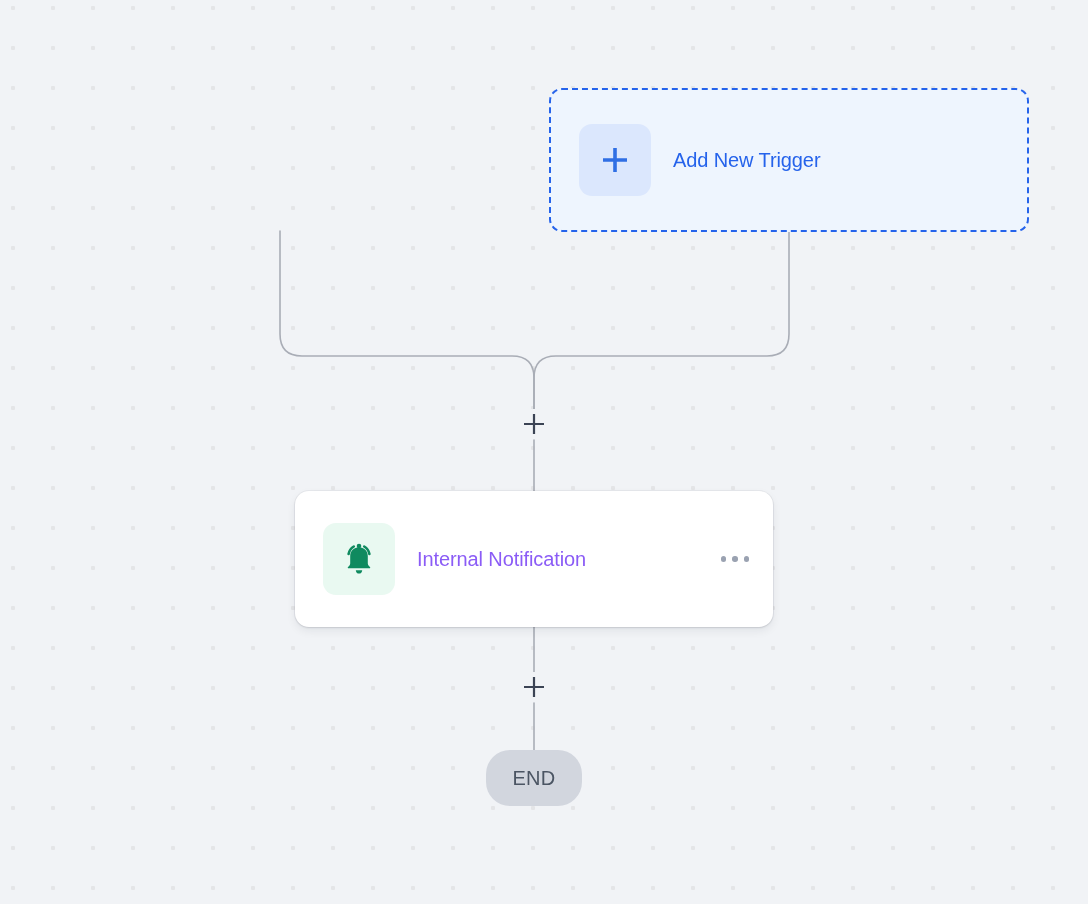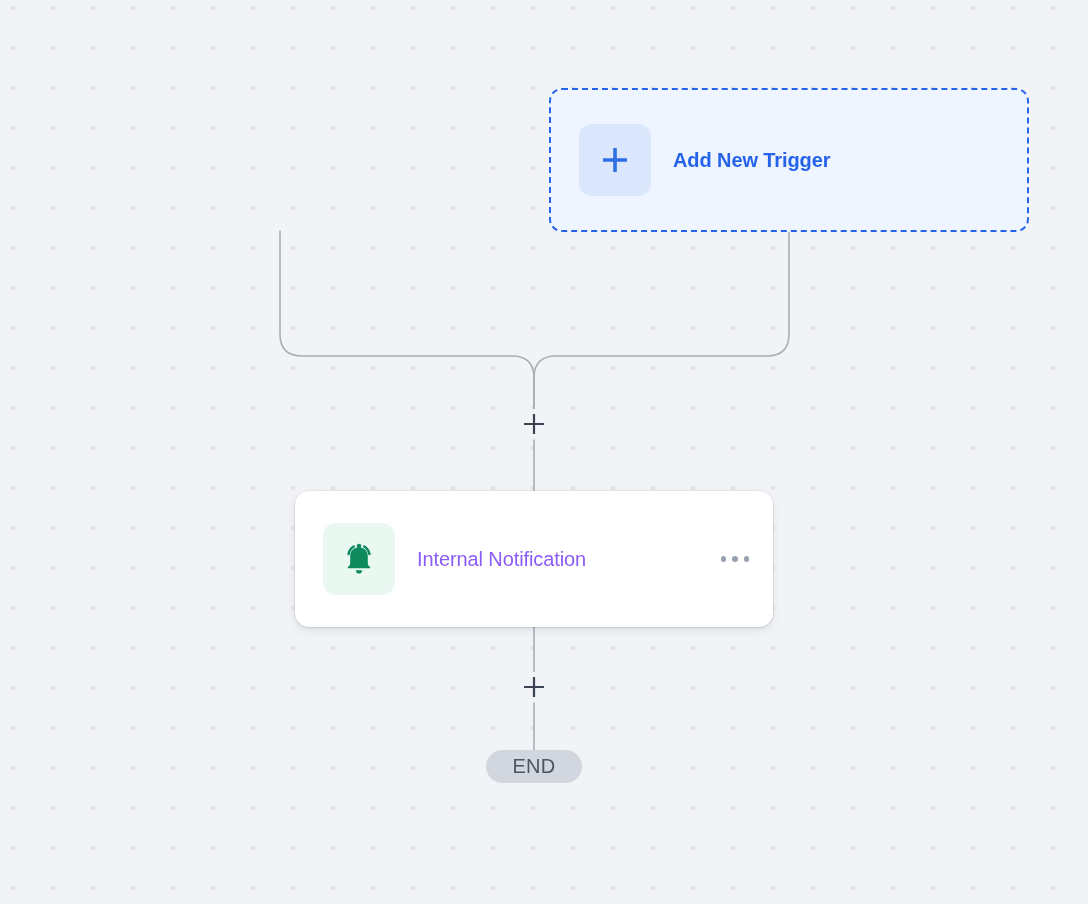--- a/index.html
+++ b/index.html
@@ -134,41 +134,41 @@
     border-radius: 13px;
     background: #dbe7fd;
     display: flex;
     align-items: center;
     justify-content: center;
   }
   .dashed-label {
     margin-left: 22px;
     color: #2563eb;
     font-size: 20px;
-    font-weight: 700;
+    font-weight: 400;
     letter-spacing: -0.1px;
   }
 
   
   .wire-plus {
     position: absolute;
     width: 30px;
     height: 30px;
     display: flex;
     align-items: center;
     justify-content: center;
     background: #f1f3f6;
     cursor: pointer;
   }
   .wire-plus svg { display: block; }
 
   
   .end-pill {
     position: absolute;
-    height: 33px;
+    height: 56px;
     border-radius: 24px;
     background: #d2d6de;
     color: #4b5563;
     font-size: 20px;
     font-weight: 400;
     letter-spacing: 0.2px;
     display: flex;
     align-items: center;
     justify-content: center;
   }

